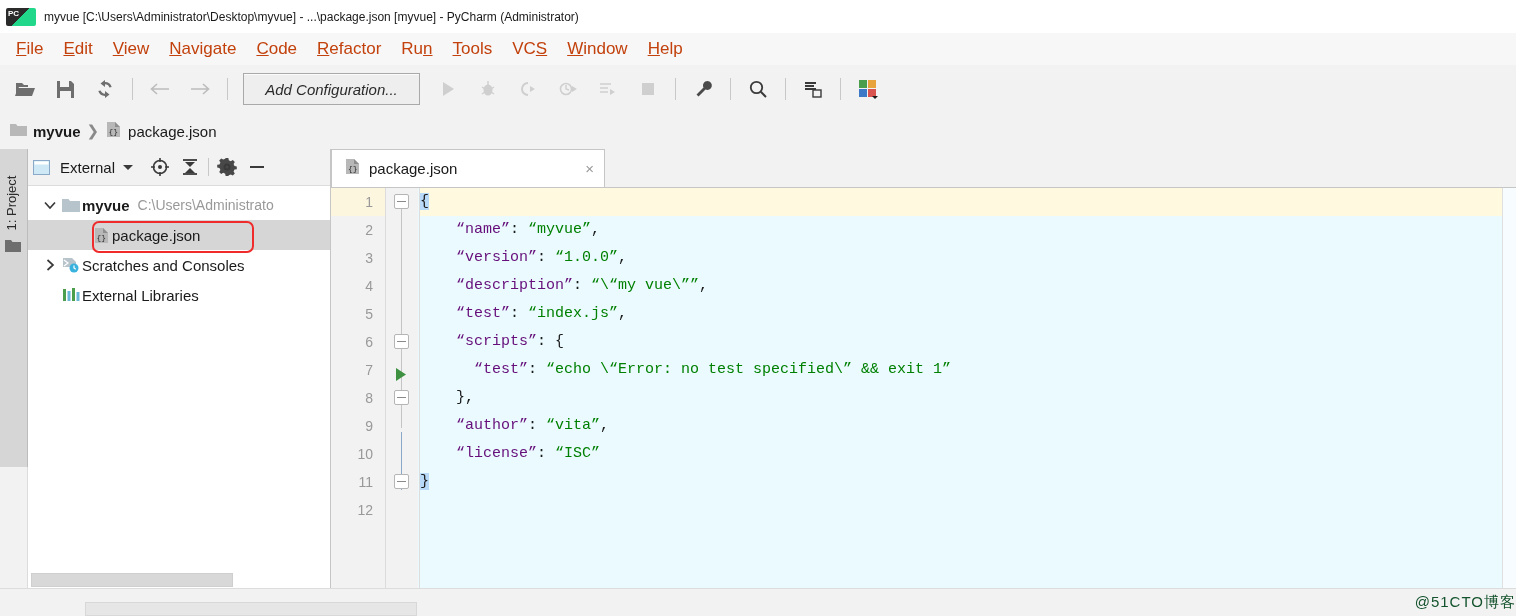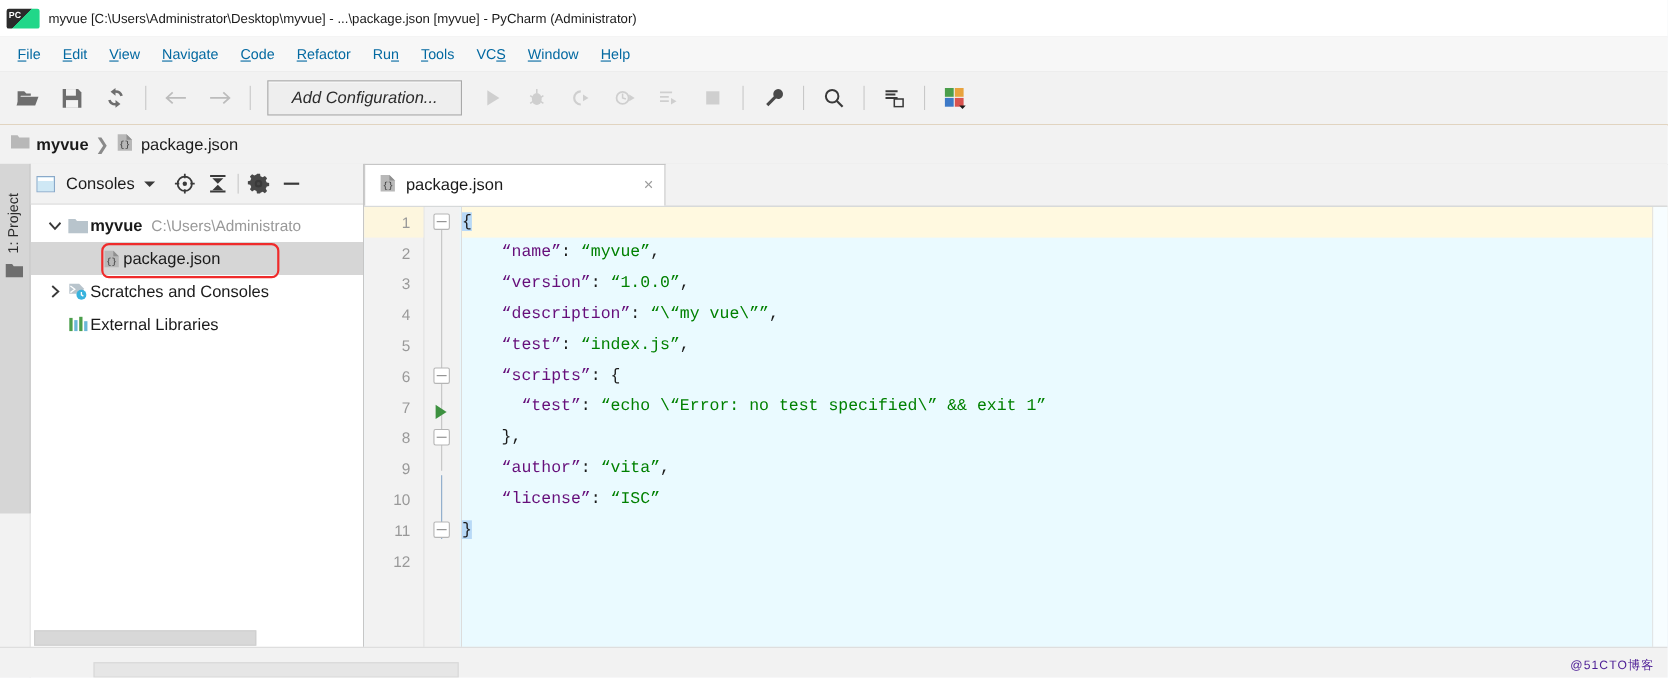--- a/index.html
+++ b/index.html
@@ -40,21 +40,21 @@
   }
 
   
   .menubar {
     position: absolute; left: 0; top: 33px; width: 1516px; height: 32px;
     background: #f7f7f7;
     display: flex; align-items: center;
     border-bottom: 1px solid #dcdcdc;
   }
   .menu-item {
-    font-size: 13px; color: #0369a1;
+    font-size: 17px; color: #c2410c;
     padding: 3px 10px; cursor: default; white-space: nowrap;
     font-family: "Liberation Sans", sans-serif;
   }
   .menu-item:first-child { margin-left: 6px; }
   .menu-item .mn { text-decoration: underline; }
 
   
   .toolbar {
     position: absolute; left: 0; top: 65px; width: 1516px; height: 48px;
     background: #f2f2f2;
@@ -248,22 +248,22 @@
   
   .bottom-bar {
     position: absolute; left: 0; bottom: 0; width: 1516px; height: 27px;
     background: #f2f2f2; border-top: 1px solid #dcdcdc;
   }
   .bottom-hscroll {
     position: absolute; left: 85px; bottom: 0px; width: 330px; height: 12px;
     background: #e6e6e6; border: 1px solid #d8d8d8;
   }
   .watermark {
-    position: absolute; right: 12px; bottom: 4px;
-    font-size: 11px; color: #4c1d95; letter-spacing: 1px;
+    position: absolute; right: 0; bottom: 4px;
+    font-size: 15px; color: #14532d; letter-spacing: 1px;
     font-family: "Liberation Sans", sans-serif;
   }
 </style>
 </head>
 <body>
 
 <div id="app">
 
   <div class="titlebar">
     <div class="app-icon">
@@ -431,21 +431,21 @@
   <div class="side-filler"></div>
 
   <div class="project-panel">
     <div class="panel-header">
       <div class="panel-hicon">
         <svg width="17" height="15" viewBox="0 0 17 15">
             <rect x="0.5" y="0.5" width="16" height="14" fill="#cfe8f5" stroke="#8aa9c9"></rect>
             <rect x="1.5" y="1.5" width="14" height="3" fill="#ffffff"></rect>
           </svg>
       </div>
-      <div class="panel-title">Consoles</div>
+      <div class="panel-title">External</div>
       <div class="panel-hicon">
         <svg width="12" height="9" viewBox="0 0 12 9">
             <path d="M1 2l5 5 5-5z" fill="#3a3a3a"></path>
           </svg>
       </div>
       <div class="panel-hicon" style="margin-left:6px;">
         <svg width="20" height="20" viewBox="0 0 20 20">
             <circle cx="10" cy="10" r="6.5" stroke="#3a3a3a" stroke-width="1.6" fill="none"></circle>
             <circle cx="10" cy="10" r="2" fill="#3a3a3a"></circle>
             <path d="M10 1v4M10 15v4M1 10h4M15 10h4" stroke="#3a3a3a" stroke-width="1.6"></path>

